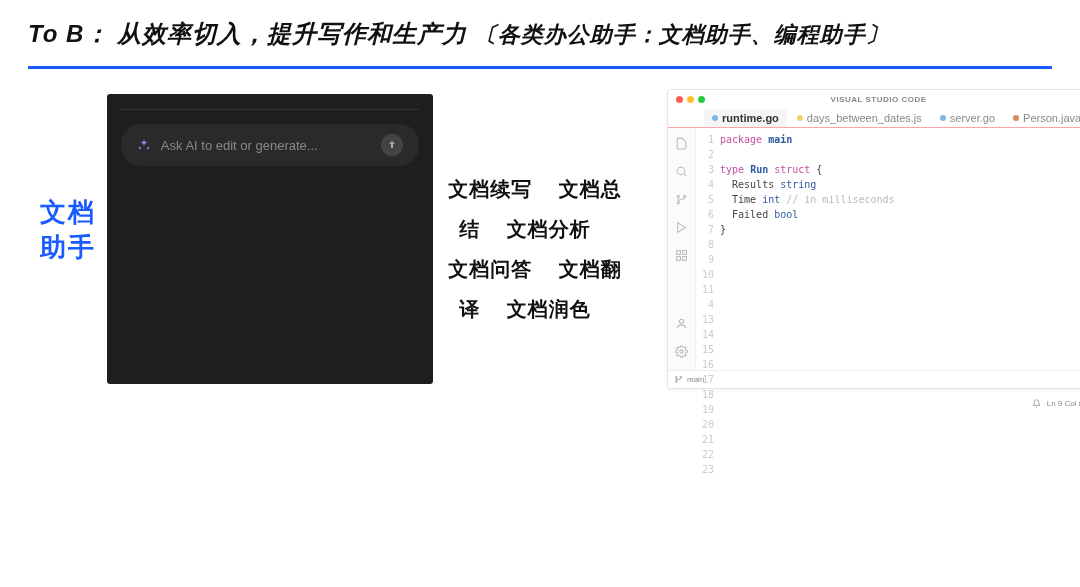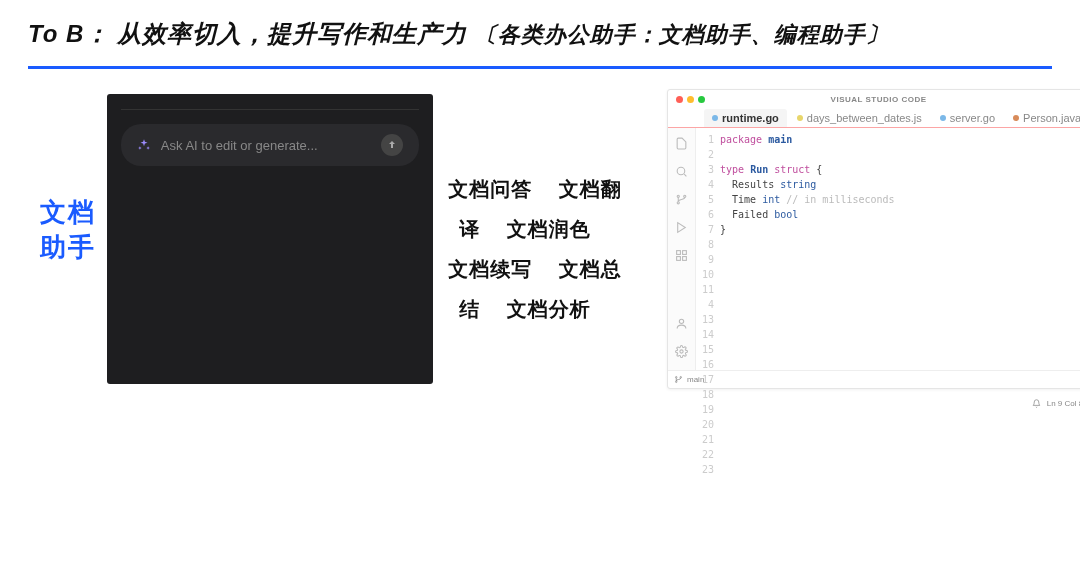--- a/index.html
+++ b/index.html
@@ -195,28 +195,28 @@
         <span class="send-circle">
           <svg viewBox="0 0 24 24" fill="currentColor">
               <path d="M12 4l6 6h-4v8h-4v-8H6l6-6z"></path>
             </svg>
         </span>
       </div>
     </div>
 
     <div class="doc-tags">
       <div class="row">
+        <span>文档续写</span>
+        <span>文档总结</span>
+        <span>文档分析</span>
+      </div>
+      <div class="row">
         <span>文档问答</span>
         <span>文档翻译</span>
         <span>文档润色</span>
-      </div>
-      <div class="row">
-        <span>文档续写</span>
-        <span>文档总结</span>
-        <span>文档分析</span>
       </div>
     </div>
   </div>
 
   <div class="col">
 
     <div class="vscode-panel">
       <div class="vs-titlebar">
         <div class="traffic">
           <span class="dot r"></span>

